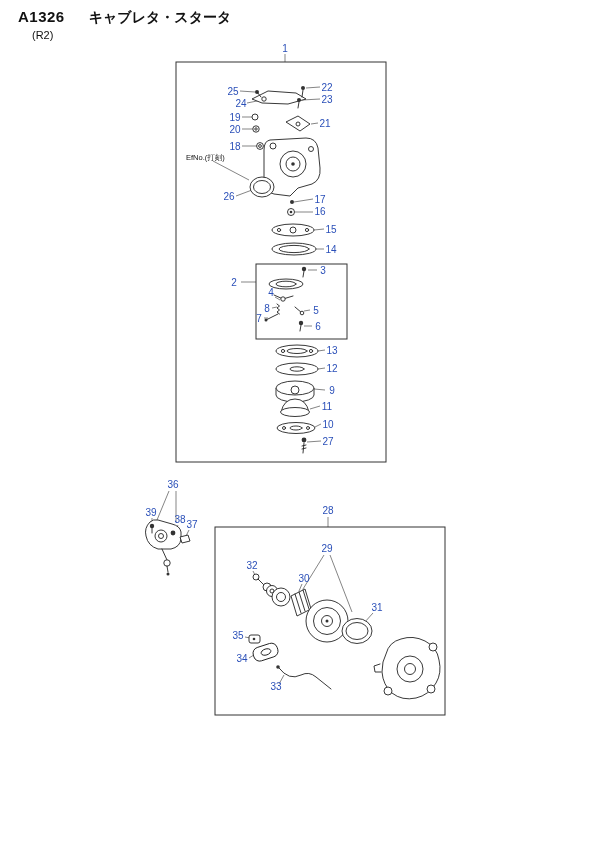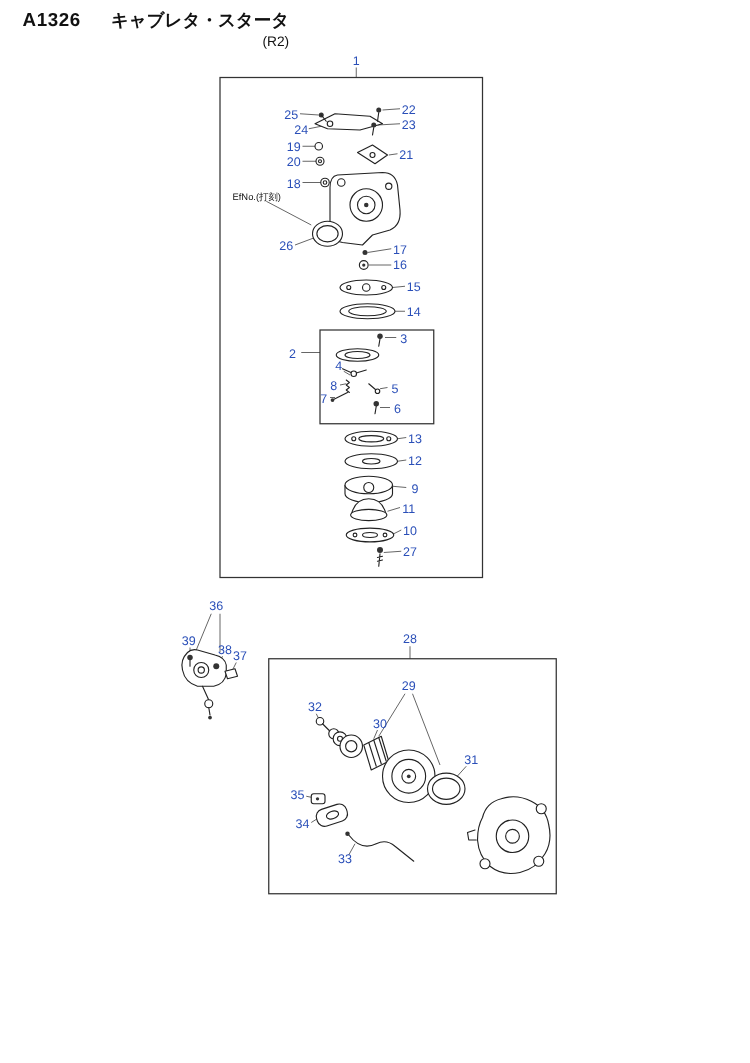--- a/index.html
+++ b/index.html
@@ -1,20 +1,20 @@
 <!DOCTYPE html>
 <html><head>
 <meta charset="utf-8">
 <style>
   html,body{margin:0;padding:0;background:#e9e9e9;}
   .page{position:relative;width:600px;height:850px;background:#ffffff;font-family:"Liberation Sans",sans-serif;overflow:hidden;}
   .hdr{position:absolute;top:8px;left:18px;color:#111;z-index:2;}
   .code{font-size:15px;font-weight:bold;letter-spacing:.5px;}
   .title{font-size:14px;font-weight:bold;margin-left:24px;}
-  .rev{font-size:11px;margin-top:2px;margin-left:14px;text-align:right;}
+  .rev{font-size:11px;margin-top:2px;margin-left:14px;}
   svg{position:absolute;top:0;left:0;}
   .p{fill:none;stroke:#222;stroke-width:.9;stroke-linejoin:round;stroke-linecap:round;}
   .pw{fill:#fff;stroke:#222;stroke-width:.9;stroke-linejoin:round;}
   .pd{fill:#333;stroke:none;}
   .box{fill:none;stroke:#333;stroke-width:1;}
   .ld{fill:none;stroke:#333;stroke-width:.6;}
   .callout{fill:#2a4fb8;font-size:10px;font-family:"Liberation Sans",sans-serif;text-anchor:middle;}
   .note{fill:#111;font-size:7.5px;font-family:"Liberation Sans",sans-serif;}
 </style>
 </head>

